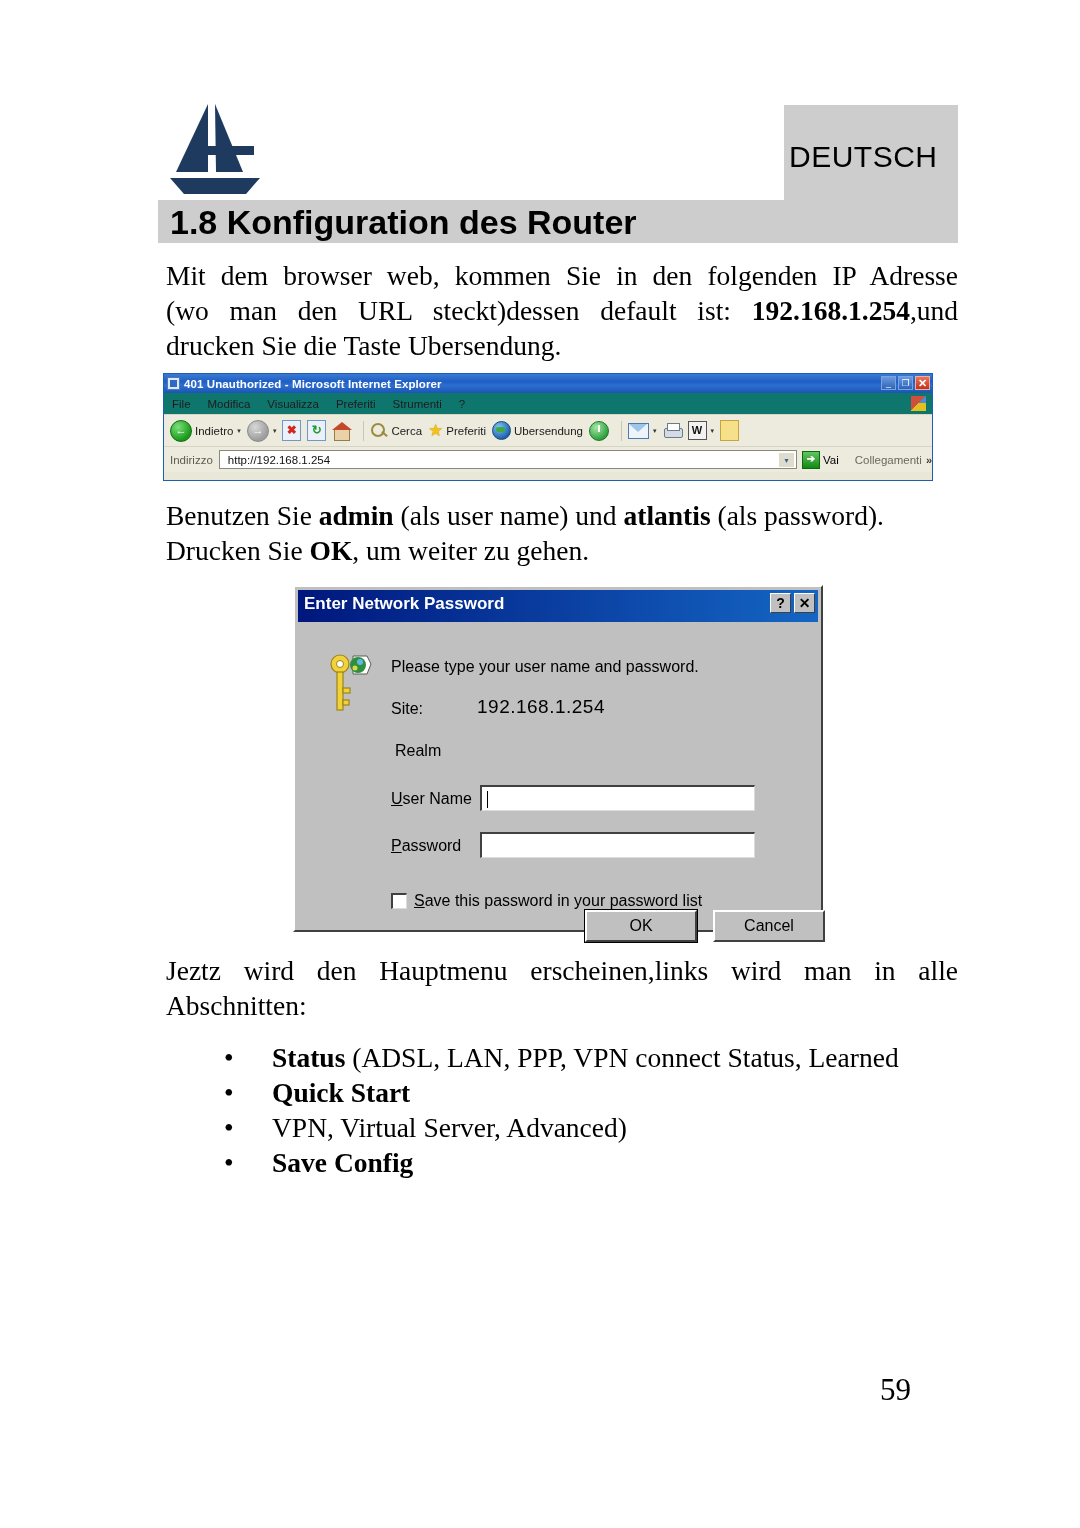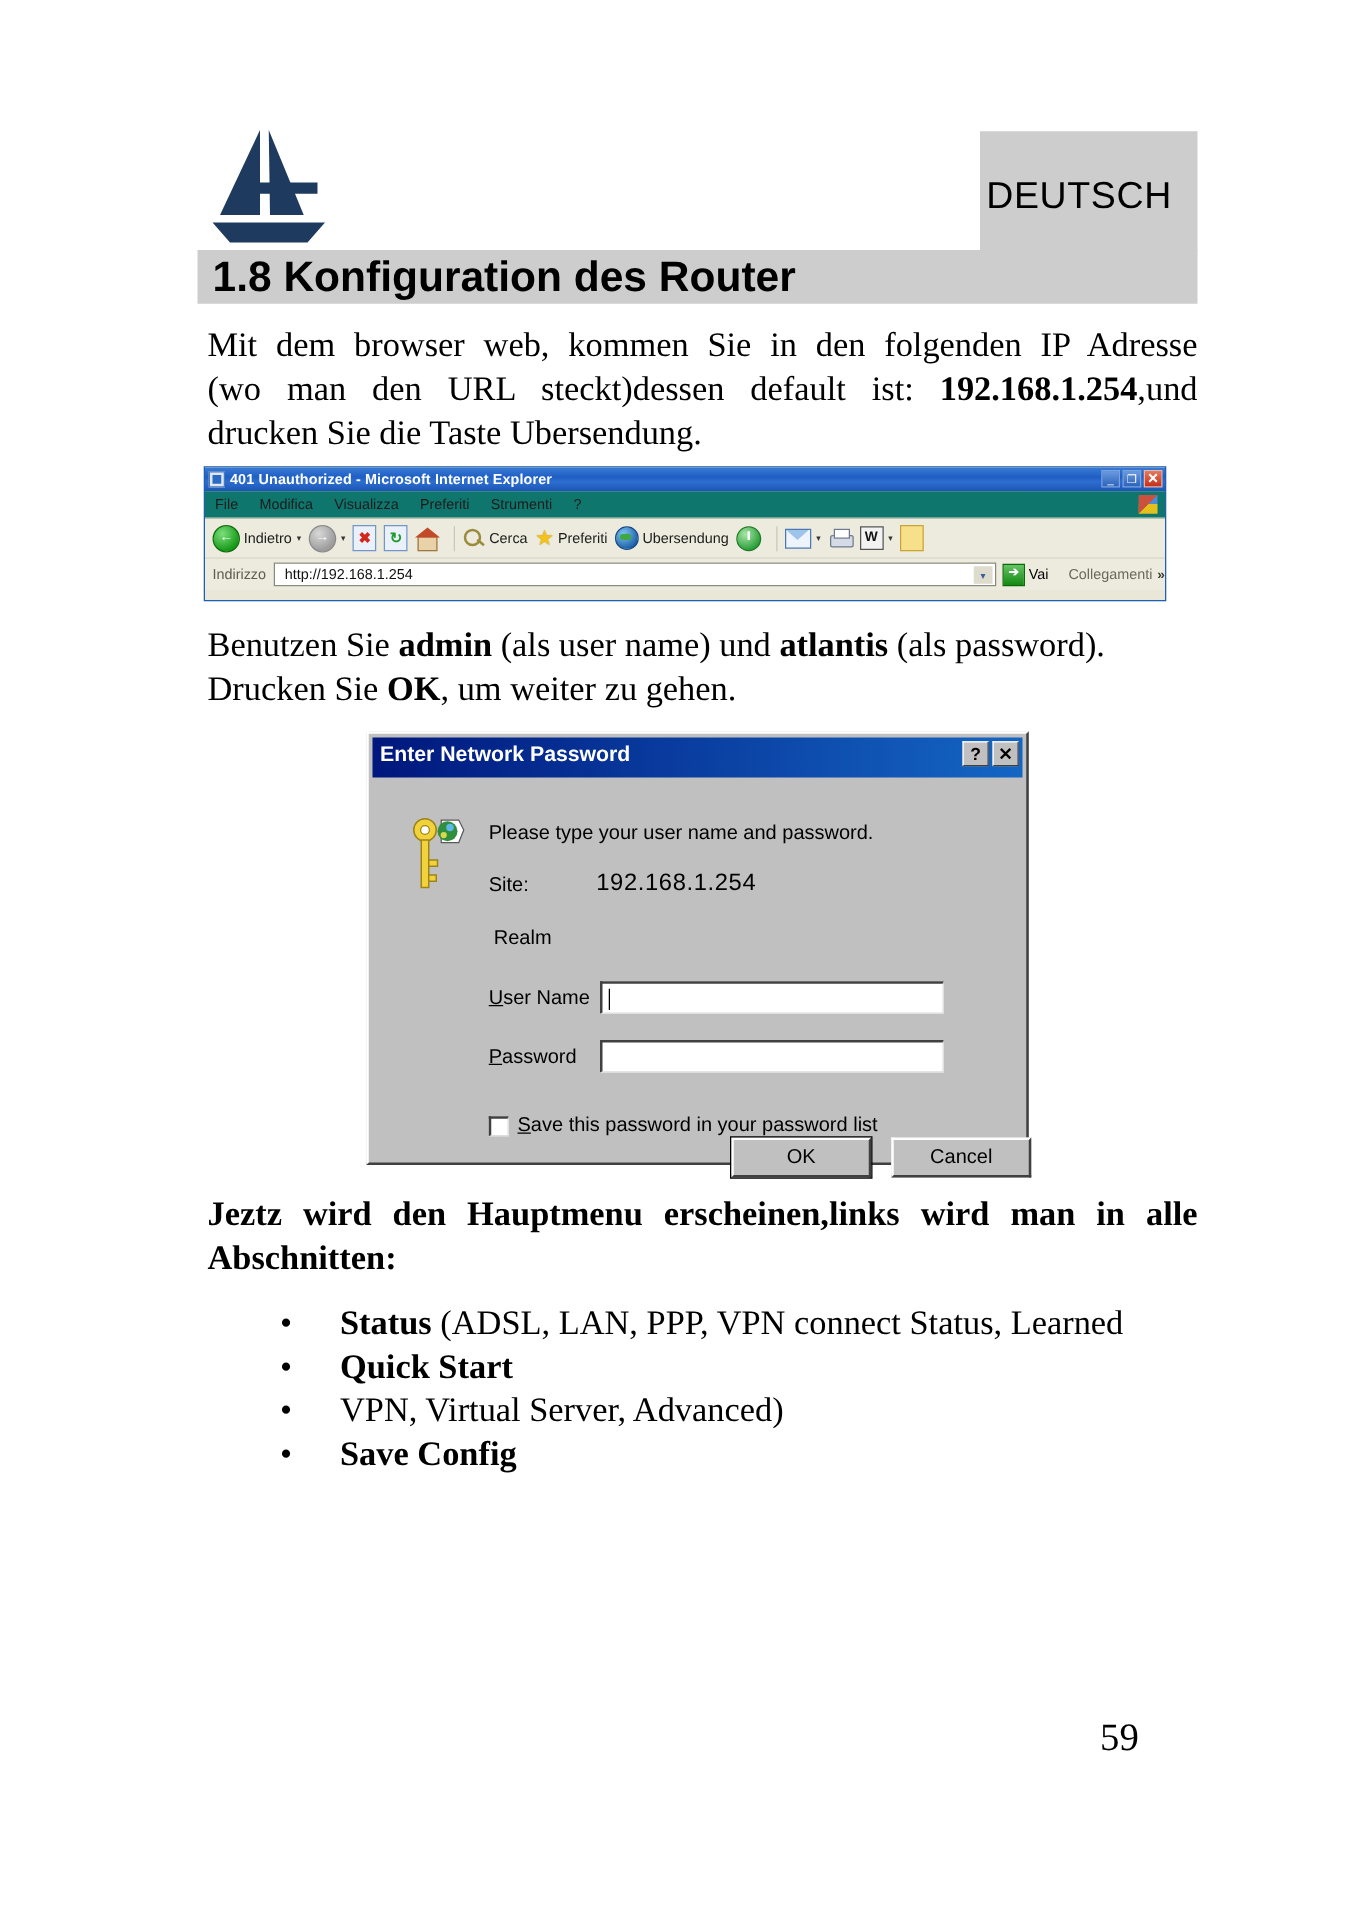--- a/index.html
+++ b/index.html
@@ -75,21 +75,21 @@
   .para {
     position: absolute;
     font-family: "Liberation Serif", serif;
     font-size: 27.5px;
     line-height: 35px;
     text-align: justify;
     color: #000;
   }
   #para-1 { left: 166px; top: 258px; width: 792px; }
   #para-2 { left: 166px; top: 498px; width: 792px; }
-  #para-3 { left: 166px; top: 953px; width: 792px; font-weight: bold; }
+  #para-3 { left: 166px; top: 953px; width: 792px; }
   .jline { text-align: justify; text-align-last: justify; }
   .lline { text-align: left; }
 
   b { font-weight: bold; }
 
   
   #bullets {
     position: absolute;
     left: 210px;
     top: 1040px;

